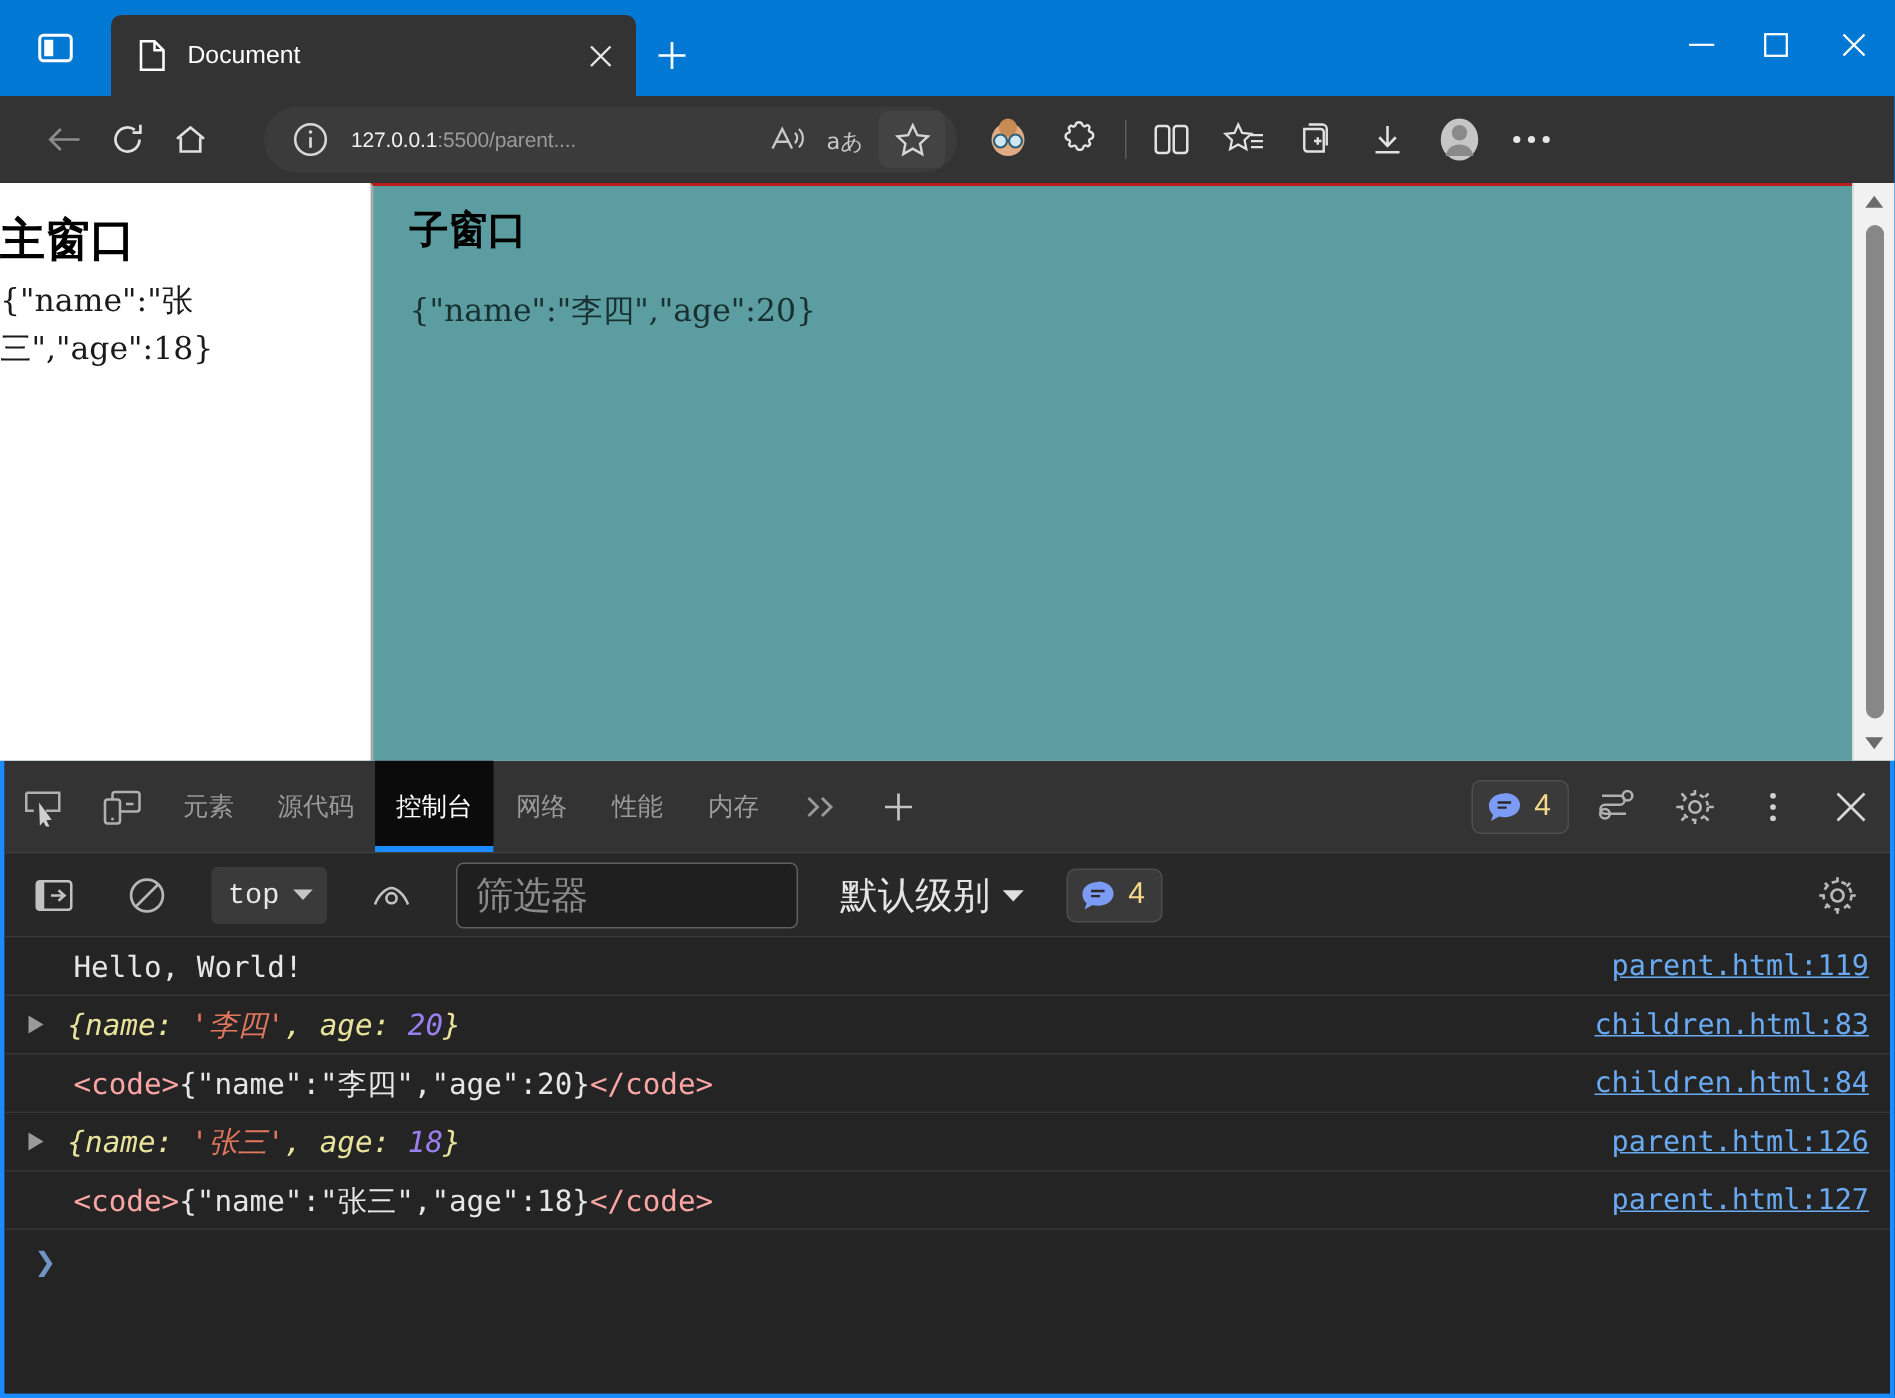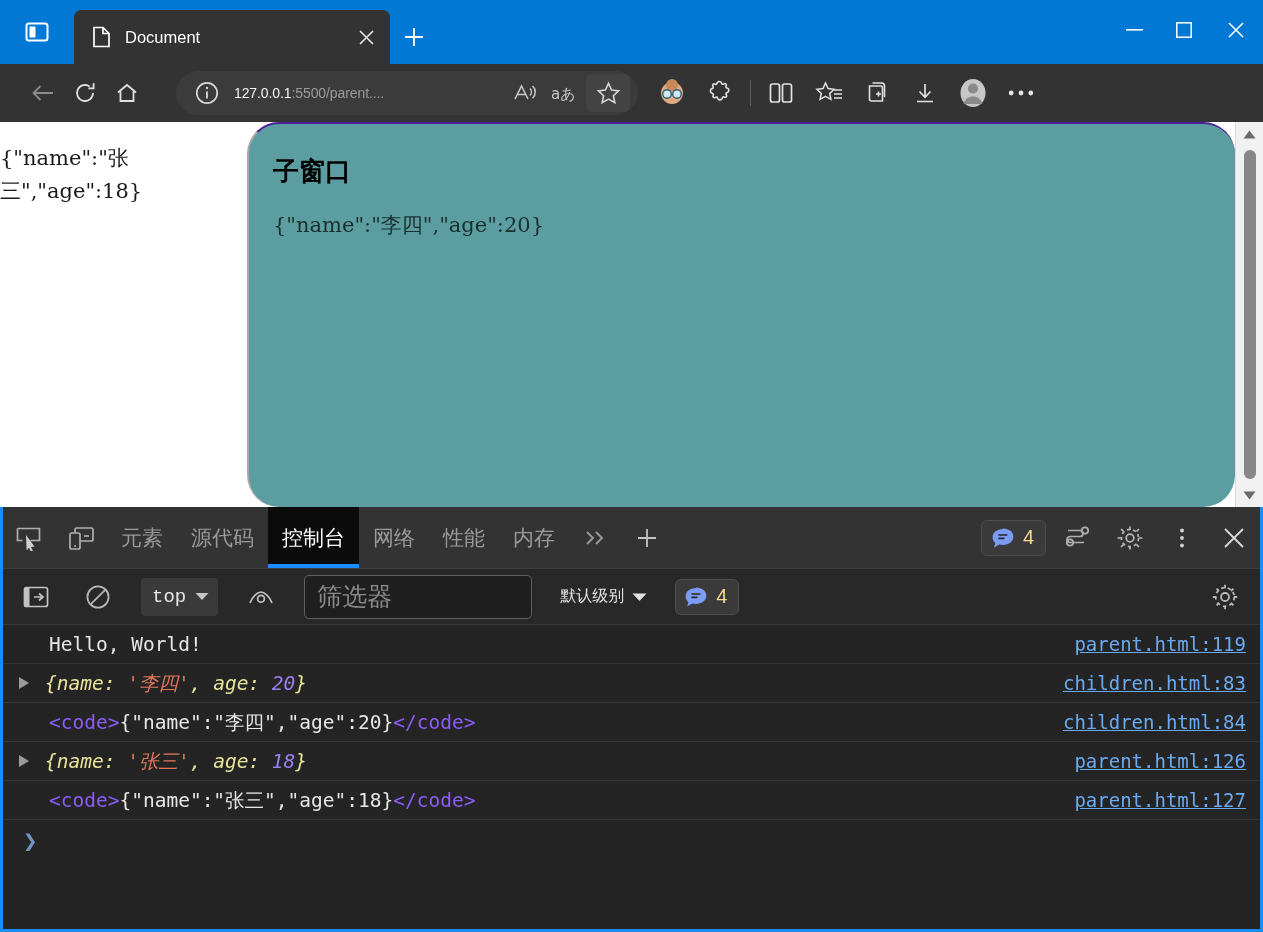--- a/index.html
+++ b/index.html
@@ -14,21 +14,21 @@
   
   .titlebar {
     height: 64px; background: #0078d4; position: relative;
     display: flex; align-items: flex-end; flex: 0 0 64px;
   }
   .tabstrip-leading {
     width: 74px; height: 64px; display: flex; align-items: center; justify-content: center;
   }
   .split-icon { width: 26px; height: 24px; }
   .tab {
-    width: 316px; height: 54px; background: #333333;
+    width: 350px; height: 54px; background: #333333;
     border-radius: 7px 7px 0 0;
     display: flex; align-items: center; padding: 0 8px 0 18px; gap: 14px;
     position: relative;
   }
   .tab-favicon { width: 19px; height: 22px; flex: 0 0 19px; }
   .tab-title {
     color: #ffffff; font-size: 16.5px; flex: 1 1 auto;
     white-space: nowrap; overflow: hidden;
   }
   .tab-close {
@@ -82,24 +82,23 @@
   }
   .mainwin h1 {
     font-size: 30px; font-weight: bold; color: #000; margin: 0 0 4px 0;
     font-family: "DejaVu Sans", sans-serif; line-height: 1.25;
   }
   .mainwin .json {
     font-family: "DejaVu Serif", serif; font-size: 21px; color: #1a1a1a;
     line-height: 1.55; width: 170px; word-break: break-all;
   }
   .childwin {
-    flex: 1 1 auto; background: #5b9da1; border-top: 2px solid #4c1d95;
+    flex: 1 1 auto; background: #5b9da1; border-top: 2px solid #b91c1c;
     border-left: 2px solid #a8a8a8; margin-right: 28px;
-    padding: 30px 0 0 24px;
-    border-radius: 32px;
+    padding: 12px 0 0 24px;
   }
   .childwin h1 {
     font-size: 26px; font-weight: bold; color: #000; margin: 0 0 22px 0;
     font-family: "DejaVu Sans", sans-serif;
   }
   .childwin .json { font-family: "DejaVu Serif", serif; font-size: 21px; color: #18302f; }
   .pagescroll {
     position: absolute; right: 0; top: 0; width: 28px; height: 100%;
     background: #f1f1f1; border-left: 1px solid #dcdcdc;
     display: flex; flex-direction: column; align-items: center;
@@ -113,21 +112,21 @@
     border-left: 3px solid #1a8cff; border-bottom: 3px solid #1a8cff; border-right: 3px solid #1a8cff;
     overflow: hidden;
   }
   .dt-tabbar {
     height: 62px; background: #333333; display: flex; align-items: stretch;
     border-bottom: 1px solid #3f3f3f; flex: 0 0 62px;
   }
   .dt-icbtn { width: 52px; display: flex; align-items: center; justify-content: center; }
   .dt-tab {
     padding: 0 14px; display: flex; align-items: center; justify-content: center;
-    color: #9a9a9a; font-size: 21px; position: relative; min-width: 64px;
+    color: #9a9a9a; font-size: 17px; position: relative; min-width: 64px;
   }
   .dt-tab.active { color: #ffffff; background: #0b0b0b; }
   .dt-tab.active::after {
     content: ""; position: absolute; left: 0; right: 0; bottom: 0; height: 4px; background: #1a8cff;
   }
   .dt-tabbar .spacer { flex: 1 1 auto; }
   .dt-badge {
     display: flex; align-items: center; gap: 8px; background: #3a3a3a;
     border: 1px solid #4e4e4e; border-radius: 6px; padding: 4px 11px 4px 9px;
     height: 36px; align-self: center; margin-right: 6px;
@@ -143,21 +142,21 @@
     display: flex; align-items: center; gap: 9px; background: #3a3a3a; border-radius: 4px;
     padding: 5px 9px 5px 11px; height: 38px;
   }
   .ctx-select span { color: #e8e8e8; font-size: 19px; font-family: "Liberation Mono", monospace; }
   .filterbox {
     width: 228px; height: 44px; background: #1f1f1f; border: 1px solid #5f5f5f;
     border-radius: 5px; display: flex; align-items: center; padding: 0 12px;
   }
   .filterbox span { color: #8a8a8a; font-size: 25px; }
   .levels { display: flex; align-items: center; gap: 8px; padding: 0 4px; }
-  .levels span { color: #e4e4e4; font-size: 16px; }
+  .levels span { color: #e4e4e4; font-size: 25px; }
   .tb-badge {
     display: flex; align-items: center; gap: 8px; background: #3a3a3a;
     border: 1px solid #4e4e4e; border-radius: 6px; padding: 3px 11px 3px 8px; height: 36px;
   }
   .tb-badge .cnt { color: #f6d98a; font-size: 20px; }
   .dt-toolbar .spacer { flex: 1 1 auto; }
 
   
   .console { flex: 1 1 auto; background: #242424; overflow: hidden; position: relative; }
   .cmsg {
@@ -169,21 +168,21 @@
   .cmsg .indent { width: 46px; flex: 0 0 46px; }
   .cmsg .body { flex: 1 1 auto; color: #e6e6e6; white-space: pre; overflow: hidden; }
   .cmsg .src {
     color: #6aaaf2; text-decoration: underline; font-size: 19px; white-space: nowrap;
     font-family: "DejaVu Sans Mono", monospace; flex: 0 0 auto; padding-left: 12px;
   }
   .obj { font-style: italic; }
   .tk-key { color: #e8e39a; }
   .tk-str { color: #e2775d; }
   .tk-num { color: #9a7ff0; }
-  .tk-tag { color: #8b5cf6; }
+  .tk-tag { color: #fca5a5; }
   .tk-plain { color: #e6e6e6; }
   .prompt-row {
     display: flex; align-items: center; min-height: 42px; padding-left: 20px;
   }
   .prompt-row .chev { color: #6f95c4; font-size: 24px; font-family: "DejaVu Sans Mono", monospace; }
   .tri {
     width: 0; height: 0; border-left: 10px solid #9a9a9a;
     border-top: 6.5px solid transparent; border-bottom: 6.5px solid transparent;
   }
 </style>
@@ -340,20 +339,21 @@
             <circle cx="3.2" cy="4" r="2.4" fill="#e6e6e6"></circle>
             <circle cx="13" cy="4" r="2.4" fill="#e6e6e6"></circle>
             <circle cx="22.8" cy="4" r="2.4" fill="#e6e6e6"></circle>
           </svg>
       </div>
     </div>
   </div>
 
   <div class="viewport">
     <div class="mainwin">
+      <h1>主窗口</h1>
       <div class="json">{"name":"张三","age":18}</div>
     </div>
     <div class="childwin">
       <h1>子窗口</h1>
       <div class="json">{"name":"李四","age":20}</div>
     </div>
     <div class="pagescroll">
       <div class="ps-arrow">
         <svg width="13" height="9" viewBox="0 0 13 9">
             <path d="M6.5 0.5L12.5 8.5H0.5z" fill="#6b6b6b"></path>

